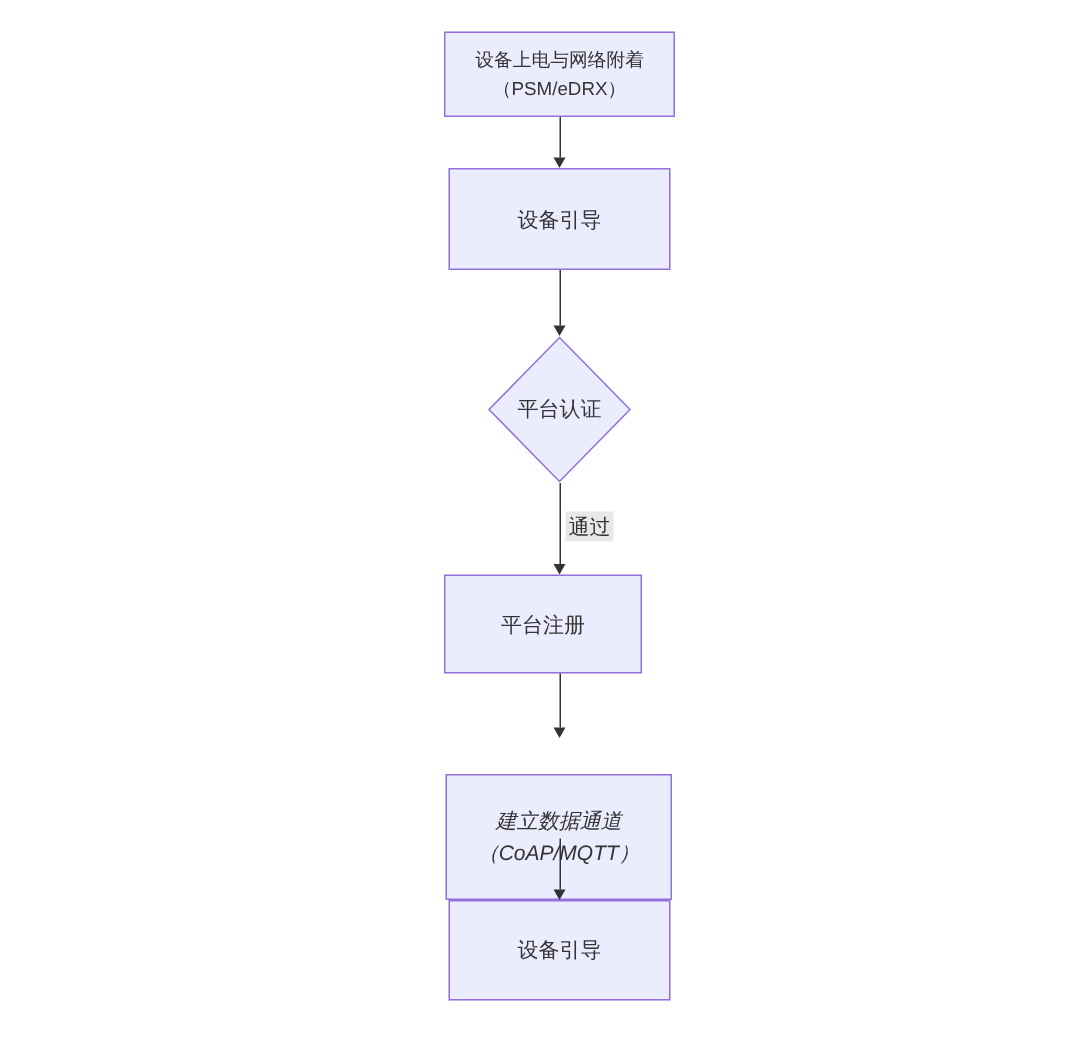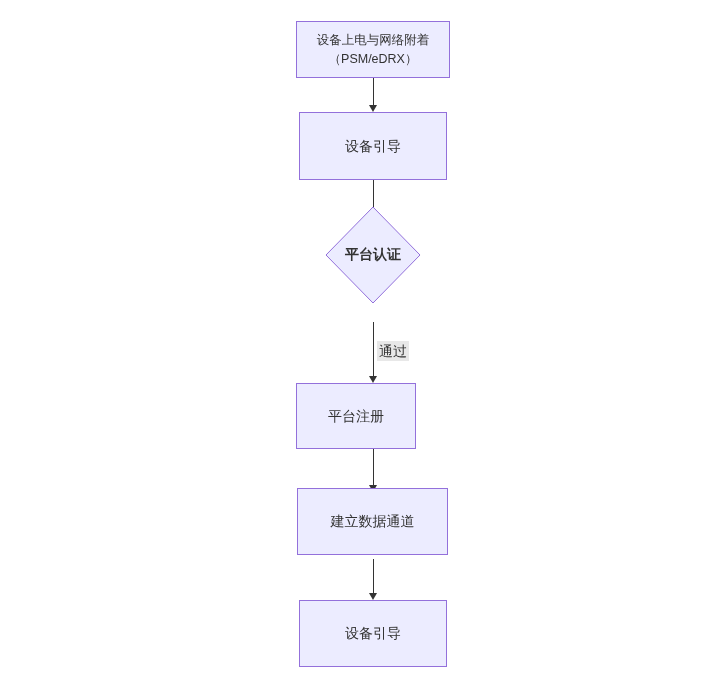--- a/index.html
+++ b/index.html
@@ -76,44 +76,45 @@
 
   <div class="node" style="left:299px;top:112px;width:148px;height:68px;">
     <span>设备引导</span>
   </div>
 
   <div class="edge" style="top:180px;height:44px;">
     <div class="edge-line"></div>
     <div class="edge-arrow"></div>
   </div>
 
-  <div class="diamond-wrap" style="left:325px;top:206px;width:96px;height:98px;font-weight:bold;">
+  <div class="diamond-wrap" style="left:325px;top:224px;width:96px;height:98px;">
     <svg width="96" height="98" viewBox="0 0 96 98">
       <polygon class="diamond-poly" points="48,1 95,49 48,97 1,49"></polygon>
     </svg>
     <span class="diamond-label">平台认证</span>
   </div>
 
   <div class="edge" style="top:322px;height:61px;">
     <div class="edge-line"></div>
     <div class="edge-arrow"></div>
   </div>
   <div class="edge-label" style="top:341px;">通过</div>
 
-  <div class="node" style="left:296px;top:383px;width:120px;height:66px;">
+  <div class="node" style="left:296px;top:383px;width:132px;height:66px;">
     <span>平台注册</span>
   </div>
 
   <div class="edge" style="top:449px;height:43px;">
     <div class="edge-line"></div>
     <div class="edge-arrow"></div>
   </div>
 
-  <div class="node" style="left:297px;top:488px;width:151px;height:67px;">
+  <div class="node" style="left:297px;top:516px;width:151px;height:84px;font-style:italic;">
     <span>建立数据通道</span>
+    <span>（CoAP/MQTT）</span>
   </div>
 
   <div class="edge" style="top:559px;height:41px;">
     <div class="edge-line"></div>
     <div class="edge-arrow"></div>
   </div>
 
   <div class="node" style="left:299px;top:600px;width:148px;height:67px;">
     <span>设备引导</span>
   </div>

